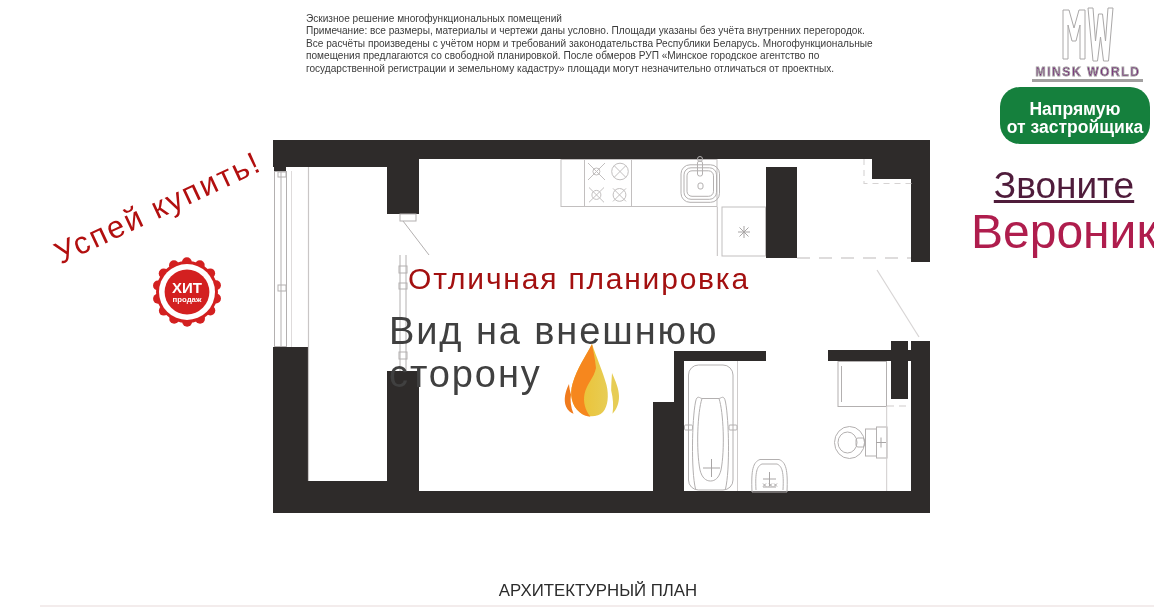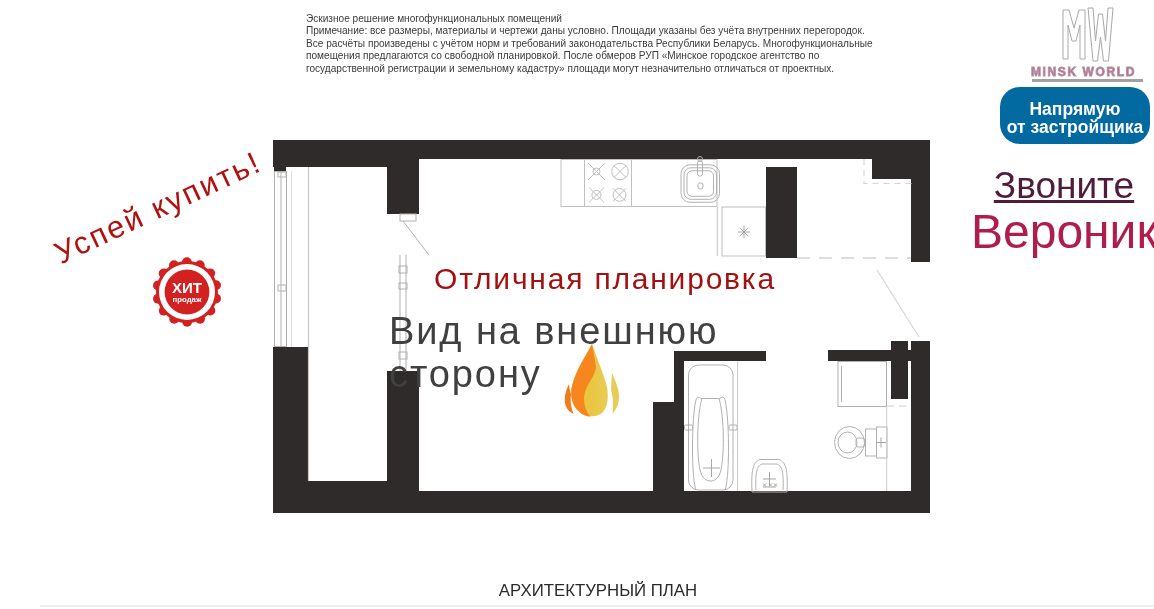--- a/index.html
+++ b/index.html
@@ -168,25 +168,25 @@
 государственной регистрации и земельному кадастру» площади могут незначительно отличаться от проектных.
 </div>
 
 <svg class="abs" style="left:1060px;top:5px" width="56" height="58" viewBox="0 0 56 58">
   <g fill="#ffffff" stroke="#aaa8a8" stroke-width="1" stroke-linejoin="miter">
     <path d="M3,54 L3,5 L9,5 L14,23 L19,5 L25,5 L25,54 L20,54 L20,20 L16,36 L12,36 L8,20 L8,54 Z"></path>
     <path d="M28,3 L33,3 L35.5,36 L38.5,9 L42.5,9 L45.5,36 L48,3 L53,3 L48.5,56 L43.5,56 L40.5,32 L37.5,56 L33,56 Z"></path>
   </g>
 </svg>
 
-<div class="abs" style="left:1031px;top:65px;width:114px;text-align:left;font-size:12px;font-weight:700;letter-spacing:1.6px;color:#ec4899;-webkit-text-stroke:0.9px #a2a0a0;">MINSK&nbsp;WORLD</div>
+<div class="abs" style="left:1031px;top:65px;width:114px;text-align:center;font-size:12px;font-weight:700;letter-spacing:1.6px;color:#701a75;-webkit-text-stroke:0.9px #a2a0a0;">MINSK&nbsp;WORLD</div>
 
 <div class="abs" style="left:1032px;top:79px;width:111px;height:2.5px;background:#a2a0a0;"></div>
 
-<div class="abs" style="left:1000px;top:87px;width:150px;height:57px;background:#0369a1;border-radius:20px;color:#ffffff;font-weight:700;font-size:17.5px;text-align:center;line-height:18px;padding-top:0px;">
+<div class="abs" style="left:1000px;top:87px;width:150px;height:57px;background:#15803d;border-radius:20px;color:#ffffff;font-weight:700;font-size:17.5px;text-align:center;line-height:18px;padding-top:0px;">
   <div style="margin-top:13px;">Напрямую</div>
   <div>от застройщика</div>
 </div>
 
 <div class="abs" style="left:975px;top:165px;width:178px;text-align:center;font-size:37px;color:#4f1c3b;text-decoration:underline;">Звоните</div>
 
 <div class="abs" style="left:971px;top:204px;width:180px;text-align:center;font-size:48px;color:#af1d4d;">Вероника!</div>
 
 <div class="abs" style="left:38px;top:190px;width:240px;text-align:center;font-size:31px;letter-spacing:2.2px;color:#b20f0f;transform:rotate(-25deg);transform-origin:center;">Успей купить!</div>
 
@@ -207,21 +207,21 @@
       <circle cx="12.81" cy="-26.91" r="4.9"></circle>
       <circle cx="23.22" cy="-18.68" r="4.9"></circle>
       <circle cx="29.02" cy="-6.76" r="4.9"></circle>
   </g>
   <circle r="28" fill="#ffffff"></circle>
   <circle r="22.4" fill="#d32020"></circle>
   <text x="0" y="0.5" text-anchor="middle" font-size="15" font-weight="700" fill="#ffffff" font-family="Liberation Sans, sans-serif">ХИТ</text>
   <text x="0" y="9.5" text-anchor="middle" font-size="7.8" font-weight="700" fill="#ffffff" font-family="Liberation Sans, sans-serif">продаж</text>
 </svg>
 
-<div class="abs" style="left:405px;top:262px;width:400px;text-align:center;font-size:30px;letter-spacing:1.8px;color:#a31010;">Отличная планировка</div>
+<div class="abs" style="left:379px;top:262px;width:400px;text-align:center;font-size:30px;letter-spacing:1.8px;color:#a31010;">Отличная планировка</div>
 
 <div class="abs" style="left:389px;top:310px;width:402px;font-size:38px;letter-spacing:1.9px;color:#404040;">Вид на внешнюю сторону</div>
 
 <svg class="abs" style="left:558px;top:340px" width="66" height="82" viewBox="0 0 66 82">
   <defs>
     <linearGradient id="fy" x1="0" y1="0" x2="1" y2="0">
       <stop offset="0" stop-color="#edbf2c"></stop>
         <stop offset="1" stop-color="#e7cd55"></stop>
     </linearGradient>
   </defs>

